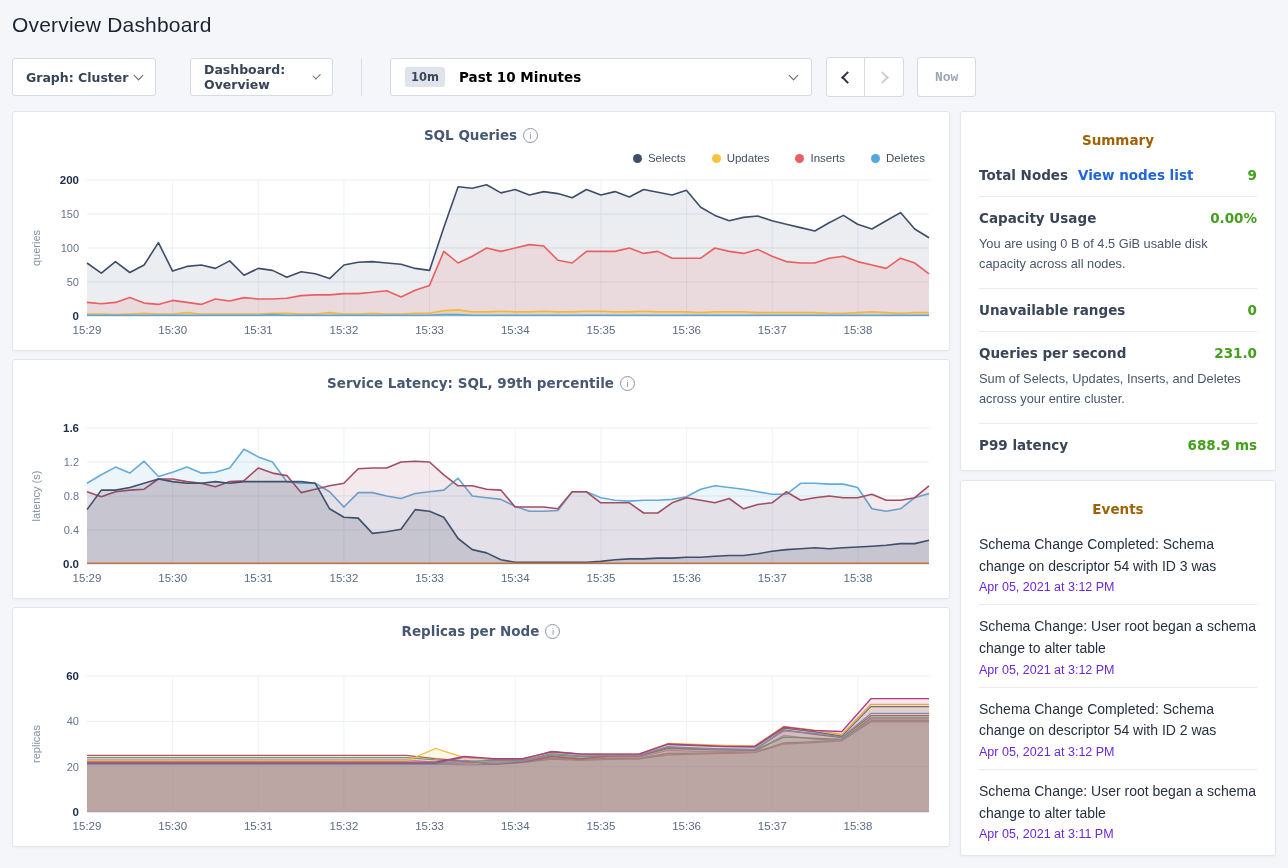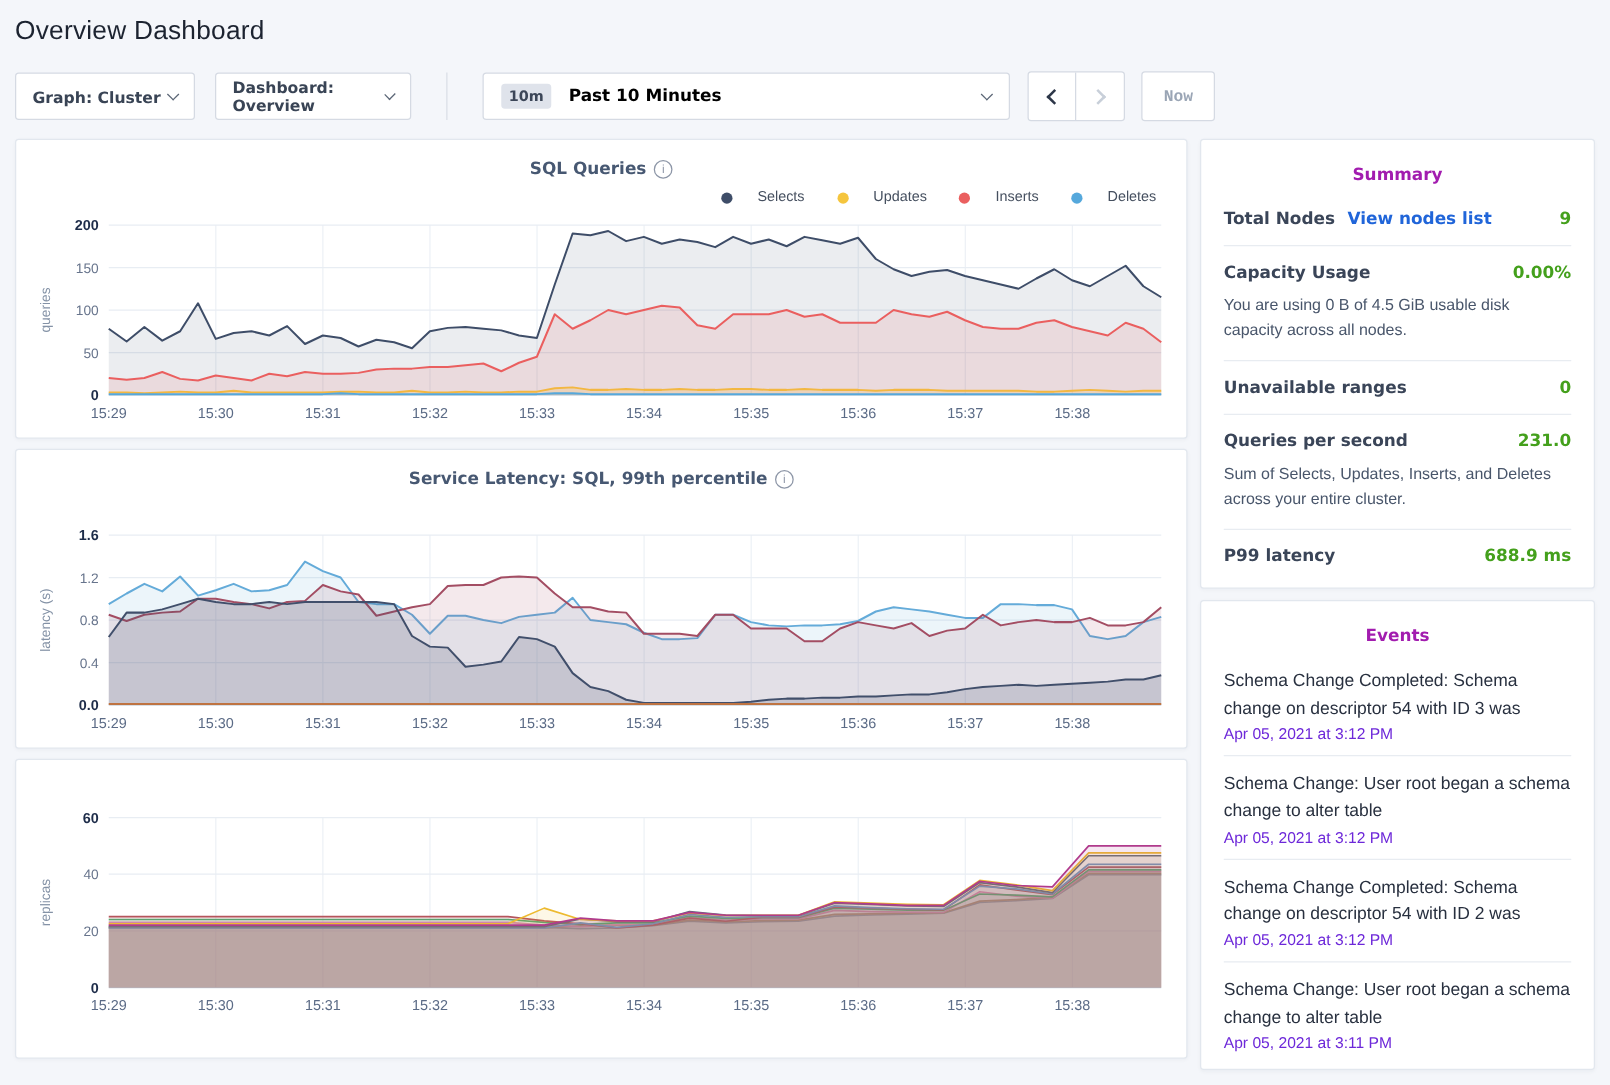--- a/index.html
+++ b/index.html
@@ -15,22 +15,22 @@
     margin:13px 0 20px 0; letter-spacing:.2px;
   }
   
   .controls { display:flex; align-items:center; margin-bottom:14px; }
   .ctl {
     background:#fff; border:1px solid #d5dae3; border-radius:3px;
     height:38px; display:flex; align-items:center; cursor:pointer;
     font-family:"DejaVu Sans","Liberation Sans",sans-serif;
   }
   .dd { padding:0 13px; font-size:12.5px; font-weight:700; color:#394455; }
-  .dd-graph { width:144px; justify-content:space-between; margin-right:16px; }
-  .dd-dash  { width:157px; justify-content:space-between; }
+  .dd-graph { width:144px; justify-content:space-between; margin-right:34px; }
+  .dd-dash  { width:143px; justify-content:space-between; }
   .vdiv { width:1px; height:38px; background:#d9dee6; margin:0 28px; }
   .time-picker { width:422px; padding:0 14px;text-align:right; }
   .time-badge {
     background:#dfe3eb; color:#3c4658; font-size:11.5px; font-weight:700;
     padding:3px 6px; border-radius:3px;
     font-family:"DejaVu Sans","Liberation Sans",sans-serif;
   }
   .time-label { margin-left:14px; font-size:13.5px; font-weight:700; color:#000000;
     font-family:"DejaVu Sans","Liberation Sans",sans-serif; }
   .cv { display:inline-block; width:7px; height:7px;
@@ -60,28 +60,28 @@
   .chart-panel { padding:12px 14px 6px; height:240px; }
   .chart-head { display:flex; justify-content:center; align-items:center; gap:6px; height:22px; }
   .chart-title { font-family:"DejaVu Sans","Liberation Sans",sans-serif;
     font-weight:700; font-size:13.5px; color:#475872; }
   .info-icon { width:15px; height:15px; border:1px solid #8d96a7; border-radius:50%;
     color:#8d96a7; font-size:9.5px; display:flex; align-items:center;
     justify-content:center; cursor:pointer; font-style:normal; }
   .info-icon::after { content:"i"; }
   .legend-row { height:24px; display:flex; justify-content:flex-end;
     align-items:center; gap:26px; padding-right:10px; }
-  .legend-item { display:flex; align-items:center; gap:20px;
+  .legend-item { display:flex; align-items:center; gap:6px;
     font-size:11.5px; color:#454f5f; }
   .legend-dot { width:9px; height:9px; border-radius:50%; }
   svg.chart { display:block; }
   
   .side-panel { padding:12px 18px 4px; }
   .side-title { text-align:center; font-family:"DejaVu Sans","Liberation Sans",sans-serif;
-    font-weight:700; font-size:13.5px; color:#a21caf; padding:8px 0 6px; }
+    font-weight:700; font-size:13.5px; color:#a16207; padding:8px 0 6px; }
   .sum-row { padding:13px 0; border-bottom:1px solid #e8ecf1; }
   .sum-row:last-child { border-bottom:none; }
   .sum-main { display:flex; align-items:center; }
   .sum-label { font-family:"DejaVu Sans","Liberation Sans",sans-serif;
     font-weight:700; font-size:13.5px; color:#3a4558; }
   .sum-link { margin-left:10px; color:#2065d9; font-weight:700; font-size:13.5px;
     cursor:pointer; font-family:"DejaVu Sans","Liberation Sans",sans-serif;
     text-decoration:none; }
   .sum-value { margin-left:auto; color:#44a01c; font-weight:700; font-size:13.5px;
     font-family:"DejaVu Sans","Liberation Sans",sans-serif; }
@@ -232,20 +232,24 @@
             <polyline points="60.0,65.3 74.3,56.8 88.5,49.1 102.8,55.1 117.1,43.2 131.4,58.5 145.6,54.2 159.9,49.1 174.2,55.1 188.4,54.2 202.7,50.0 217.0,31.3 231.3,38.9 245.5,44.0 259.8,63.6 274.1,65.3 288.3,65.3 302.6,73.8 316.9,89.0 331.2,74.6 345.4,74.6 359.7,78.0 374.0,80.5 388.2,75.5 402.5,73.8 416.8,72.1 431.1,60.2 445.3,78.0 459.6,79.7 473.9,81.4 488.1,88.2 502.4,93.3 516.7,93.3 530.9,92.5 545.2,73.8 559.5,73.8 573.8,79.7 588.0,82.3 602.3,83.1 616.6,82.3 630.8,82.3 645.1,81.4 659.4,78.8 673.7,71.2 687.9,67.8 702.2,69.5 716.5,71.2 730.7,73.8 745.0,76.3 759.3,76.3 773.6,65.3 787.8,65.3 802.1,66.1 816.4,66.1 830.6,69.5 844.9,90.8 859.2,93.3 873.5,90.8 887.7,79.7 902.0,75.5" fill="none" stroke="#64abd9" stroke-width="1.6" stroke-linejoin="round"></polyline>
             <path d="M60.0,73.8L74.3,78.8L88.5,73.8L102.8,72.1L117.1,71.2L131.4,61.0L145.6,61.0L159.9,63.6L174.2,65.3L188.4,68.7L202.7,63.6L217.0,62.7L231.3,50.0L245.5,55.1L259.8,57.6L274.1,74.6L288.3,71.2L302.6,67.8L316.9,65.3L331.2,50.8L345.4,50.0L359.7,50.0L374.0,44.0L388.2,43.2L402.5,44.0L416.8,56.8L431.1,67.8L445.3,67.8L459.6,71.2L473.9,72.1L488.1,89.0L502.4,89.0L516.7,89.0L530.9,90.8L545.2,73.8L559.5,73.8L573.8,84.8L588.0,84.8L602.3,84.8L616.6,95.0L630.8,95.0L645.1,84.8L659.4,79.7L673.7,82.3L687.9,84.8L702.2,80.5L716.5,90.8L730.7,86.5L745.0,84.8L759.3,73.8L773.6,82.3L787.8,79.7L802.1,78.0L816.4,79.7L830.6,79.7L844.9,76.3L859.2,82.3L873.5,82.3L887.7,79.7L902.0,67.8L902,146L60,146Z" fill="#a34d63" fill-opacity="0.12" stroke="none"></path>
             <polyline points="60.0,73.8 74.3,78.8 88.5,73.8 102.8,72.1 117.1,71.2 131.4,61.0 145.6,61.0 159.9,63.6 174.2,65.3 188.4,68.7 202.7,63.6 217.0,62.7 231.3,50.0 245.5,55.1 259.8,57.6 274.1,74.6 288.3,71.2 302.6,67.8 316.9,65.3 331.2,50.8 345.4,50.0 359.7,50.0 374.0,44.0 388.2,43.2 402.5,44.0 416.8,56.8 431.1,67.8 445.3,67.8 459.6,71.2 473.9,72.1 488.1,89.0 502.4,89.0 516.7,89.0 530.9,90.8 545.2,73.8 559.5,73.8 573.8,84.8 588.0,84.8 602.3,84.8 616.6,95.0 630.8,95.0 645.1,84.8 659.4,79.7 673.7,82.3 687.9,84.8 702.2,80.5 716.5,90.8 730.7,86.5 745.0,84.8 759.3,73.8 773.6,82.3 787.8,79.7 802.1,78.0 816.4,79.7 830.6,79.7 844.9,76.3 859.2,82.3 873.5,82.3 887.7,79.7 902.0,67.8" fill="none" stroke="#a34d63" stroke-width="1.6" stroke-linejoin="round"></polyline>
             <path d="M60.0,91.6L74.3,72.1L88.5,72.1L102.8,69.5L117.1,65.3L131.4,61.0L145.6,63.6L159.9,65.3L174.2,65.3L188.4,63.6L202.7,65.3L217.0,63.6L231.3,63.6L245.5,63.6L259.8,63.6L274.1,63.6L288.3,65.3L302.6,90.8L316.9,99.3L331.2,100.1L345.4,115.4L359.7,113.7L374.0,111.2L388.2,91.6L402.5,93.3L416.8,99.3L431.1,120.5L445.3,131.6L459.6,134.9L473.9,141.8L488.1,144.3L502.4,144.3L516.7,144.3L530.9,144.3L545.2,144.3L559.5,144.3L573.8,143.4L588.0,141.8L602.3,140.9L616.6,140.9L630.8,140.1L645.1,140.1L659.4,139.2L673.7,139.2L687.9,138.3L702.2,137.5L716.5,137.5L730.7,135.8L745.0,133.3L759.3,131.6L773.6,130.7L787.8,129.8L802.1,130.7L816.4,129.8L830.6,129.0L844.9,128.2L859.2,127.3L873.5,125.6L887.7,125.6L902.0,122.2L902,146L60,146Z" fill="#414f6b" fill-opacity="0.18" stroke="none"></path>
             <polyline points="60.0,91.6 74.3,72.1 88.5,72.1 102.8,69.5 117.1,65.3 131.4,61.0 145.6,63.6 159.9,65.3 174.2,65.3 188.4,63.6 202.7,65.3 217.0,63.6 231.3,63.6 245.5,63.6 259.8,63.6 274.1,63.6 288.3,65.3 302.6,90.8 316.9,99.3 331.2,100.1 345.4,115.4 359.7,113.7 374.0,111.2 388.2,91.6 402.5,93.3 416.8,99.3 431.1,120.5 445.3,131.6 459.6,134.9 473.9,141.8 488.1,144.3 502.4,144.3 516.7,144.3 530.9,144.3 545.2,144.3 559.5,144.3 573.8,143.4 588.0,141.8 602.3,140.9 616.6,140.9 630.8,140.1 645.1,140.1 659.4,139.2 673.7,139.2 687.9,138.3 702.2,137.5 716.5,137.5 730.7,135.8 745.0,133.3 759.3,131.6 773.6,130.7 787.8,129.8 802.1,130.7 816.4,129.8 830.6,129.0 844.9,128.2 859.2,127.3 873.5,125.6 887.7,125.6 902.0,122.2" fill="none" stroke="#414f6b" stroke-width="1.6" stroke-linejoin="round"></polyline>
             <polyline points="60.0,145.2 74.3,145.2 88.5,145.2 102.8,145.2 117.1,145.2 131.4,145.2 145.6,145.2 159.9,145.2 174.2,145.2 188.4,145.2 202.7,145.2 217.0,145.2 231.3,145.2 245.5,145.2 259.8,145.2 274.1,145.2 288.3,145.2 302.6,145.2 316.9,145.2 331.2,145.2 345.4,145.2 359.7,145.2 374.0,145.2 388.2,145.2 402.5,145.2 416.8,145.2 431.1,145.2 445.3,145.2 459.6,145.2 473.9,145.2 488.1,145.2 502.4,145.2 516.7,145.2 530.9,145.2 545.2,145.2 559.5,145.2 573.8,145.2 588.0,145.2 602.3,145.2 616.6,145.2 630.8,145.2 645.1,145.2 659.4,145.2 673.7,145.2 687.9,145.2 702.2,145.2 716.5,145.2 730.7,145.2 745.0,145.2 759.3,145.2 773.6,145.2 787.8,145.2 802.1,145.2 816.4,145.2 830.6,145.2 844.9,145.2 859.2,145.2 873.5,145.2 887.7,145.2 902.0,145.2" fill="none" stroke="#bf7442" stroke-width="1.6" stroke-linejoin="round"></polyline>
           </svg>
       </div>
 
       <div class="panel chart-panel">
+        <div class="chart-head">
+          <span class="chart-title">Replicas per Node</span>
+          <span class="info-icon"></span>
+        </div>
         <div class="legend-row"></div>
         <svg class="chart" width="908" height="172">
             <text x="60" y="164" text-anchor="middle" font-size="11.5" fill="#5b6b86">15:29</text>
             <line x1="145.65615462868772" y1="10" x2="145.65615462868772" y2="146" stroke="#edf1f6" stroke-width="1"></line>
             <text x="145.65615462868772" y="164" text-anchor="middle" font-size="11.5" fill="#5b6b86">15:30</text>
             <line x1="231.3123092573754" y1="10" x2="231.3123092573754" y2="146" stroke="#edf1f6" stroke-width="1"></line>
             <text x="231.3123092573754" y="164" text-anchor="middle" font-size="11.5" fill="#5b6b86">15:31</text>
             <line x1="316.9684638860631" y1="10" x2="316.9684638860631" y2="146" stroke="#edf1f6" stroke-width="1"></line>
             <text x="316.9684638860631" y="164" text-anchor="middle" font-size="11.5" fill="#5b6b86">15:32</text>
             <line x1="402.6246185147508" y1="10" x2="402.6246185147508" y2="146" stroke="#edf1f6" stroke-width="1"></line>

